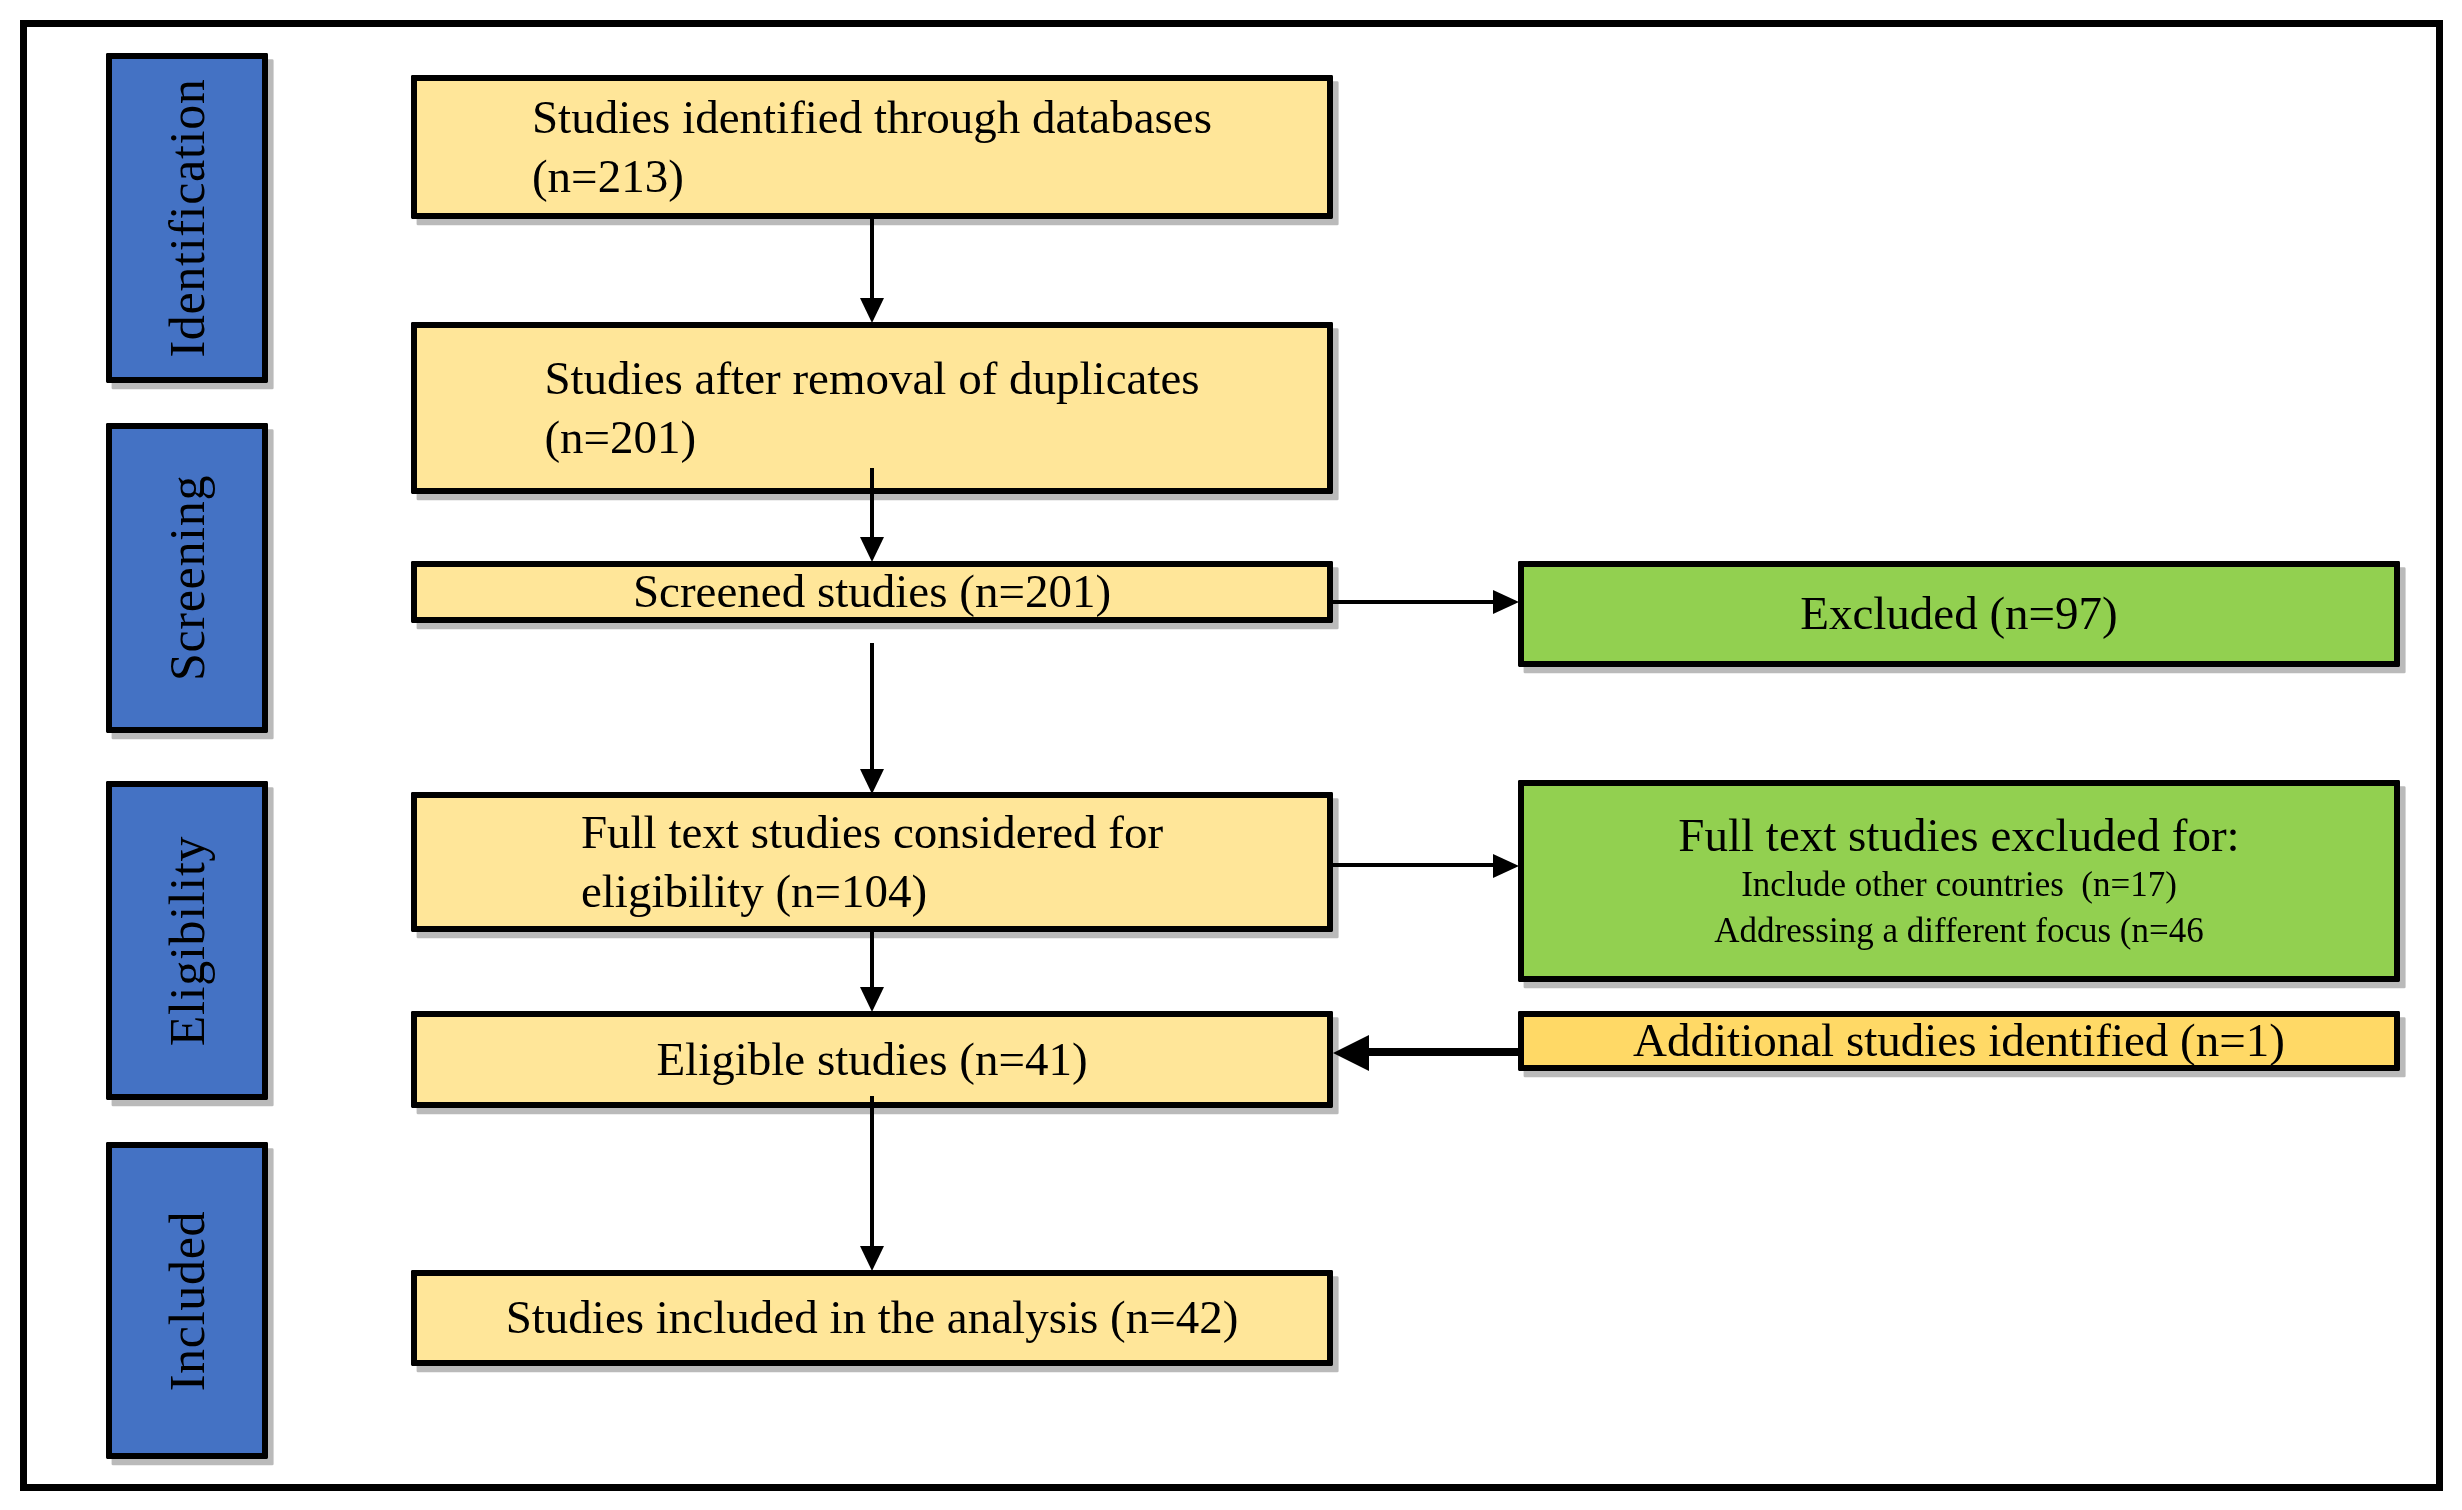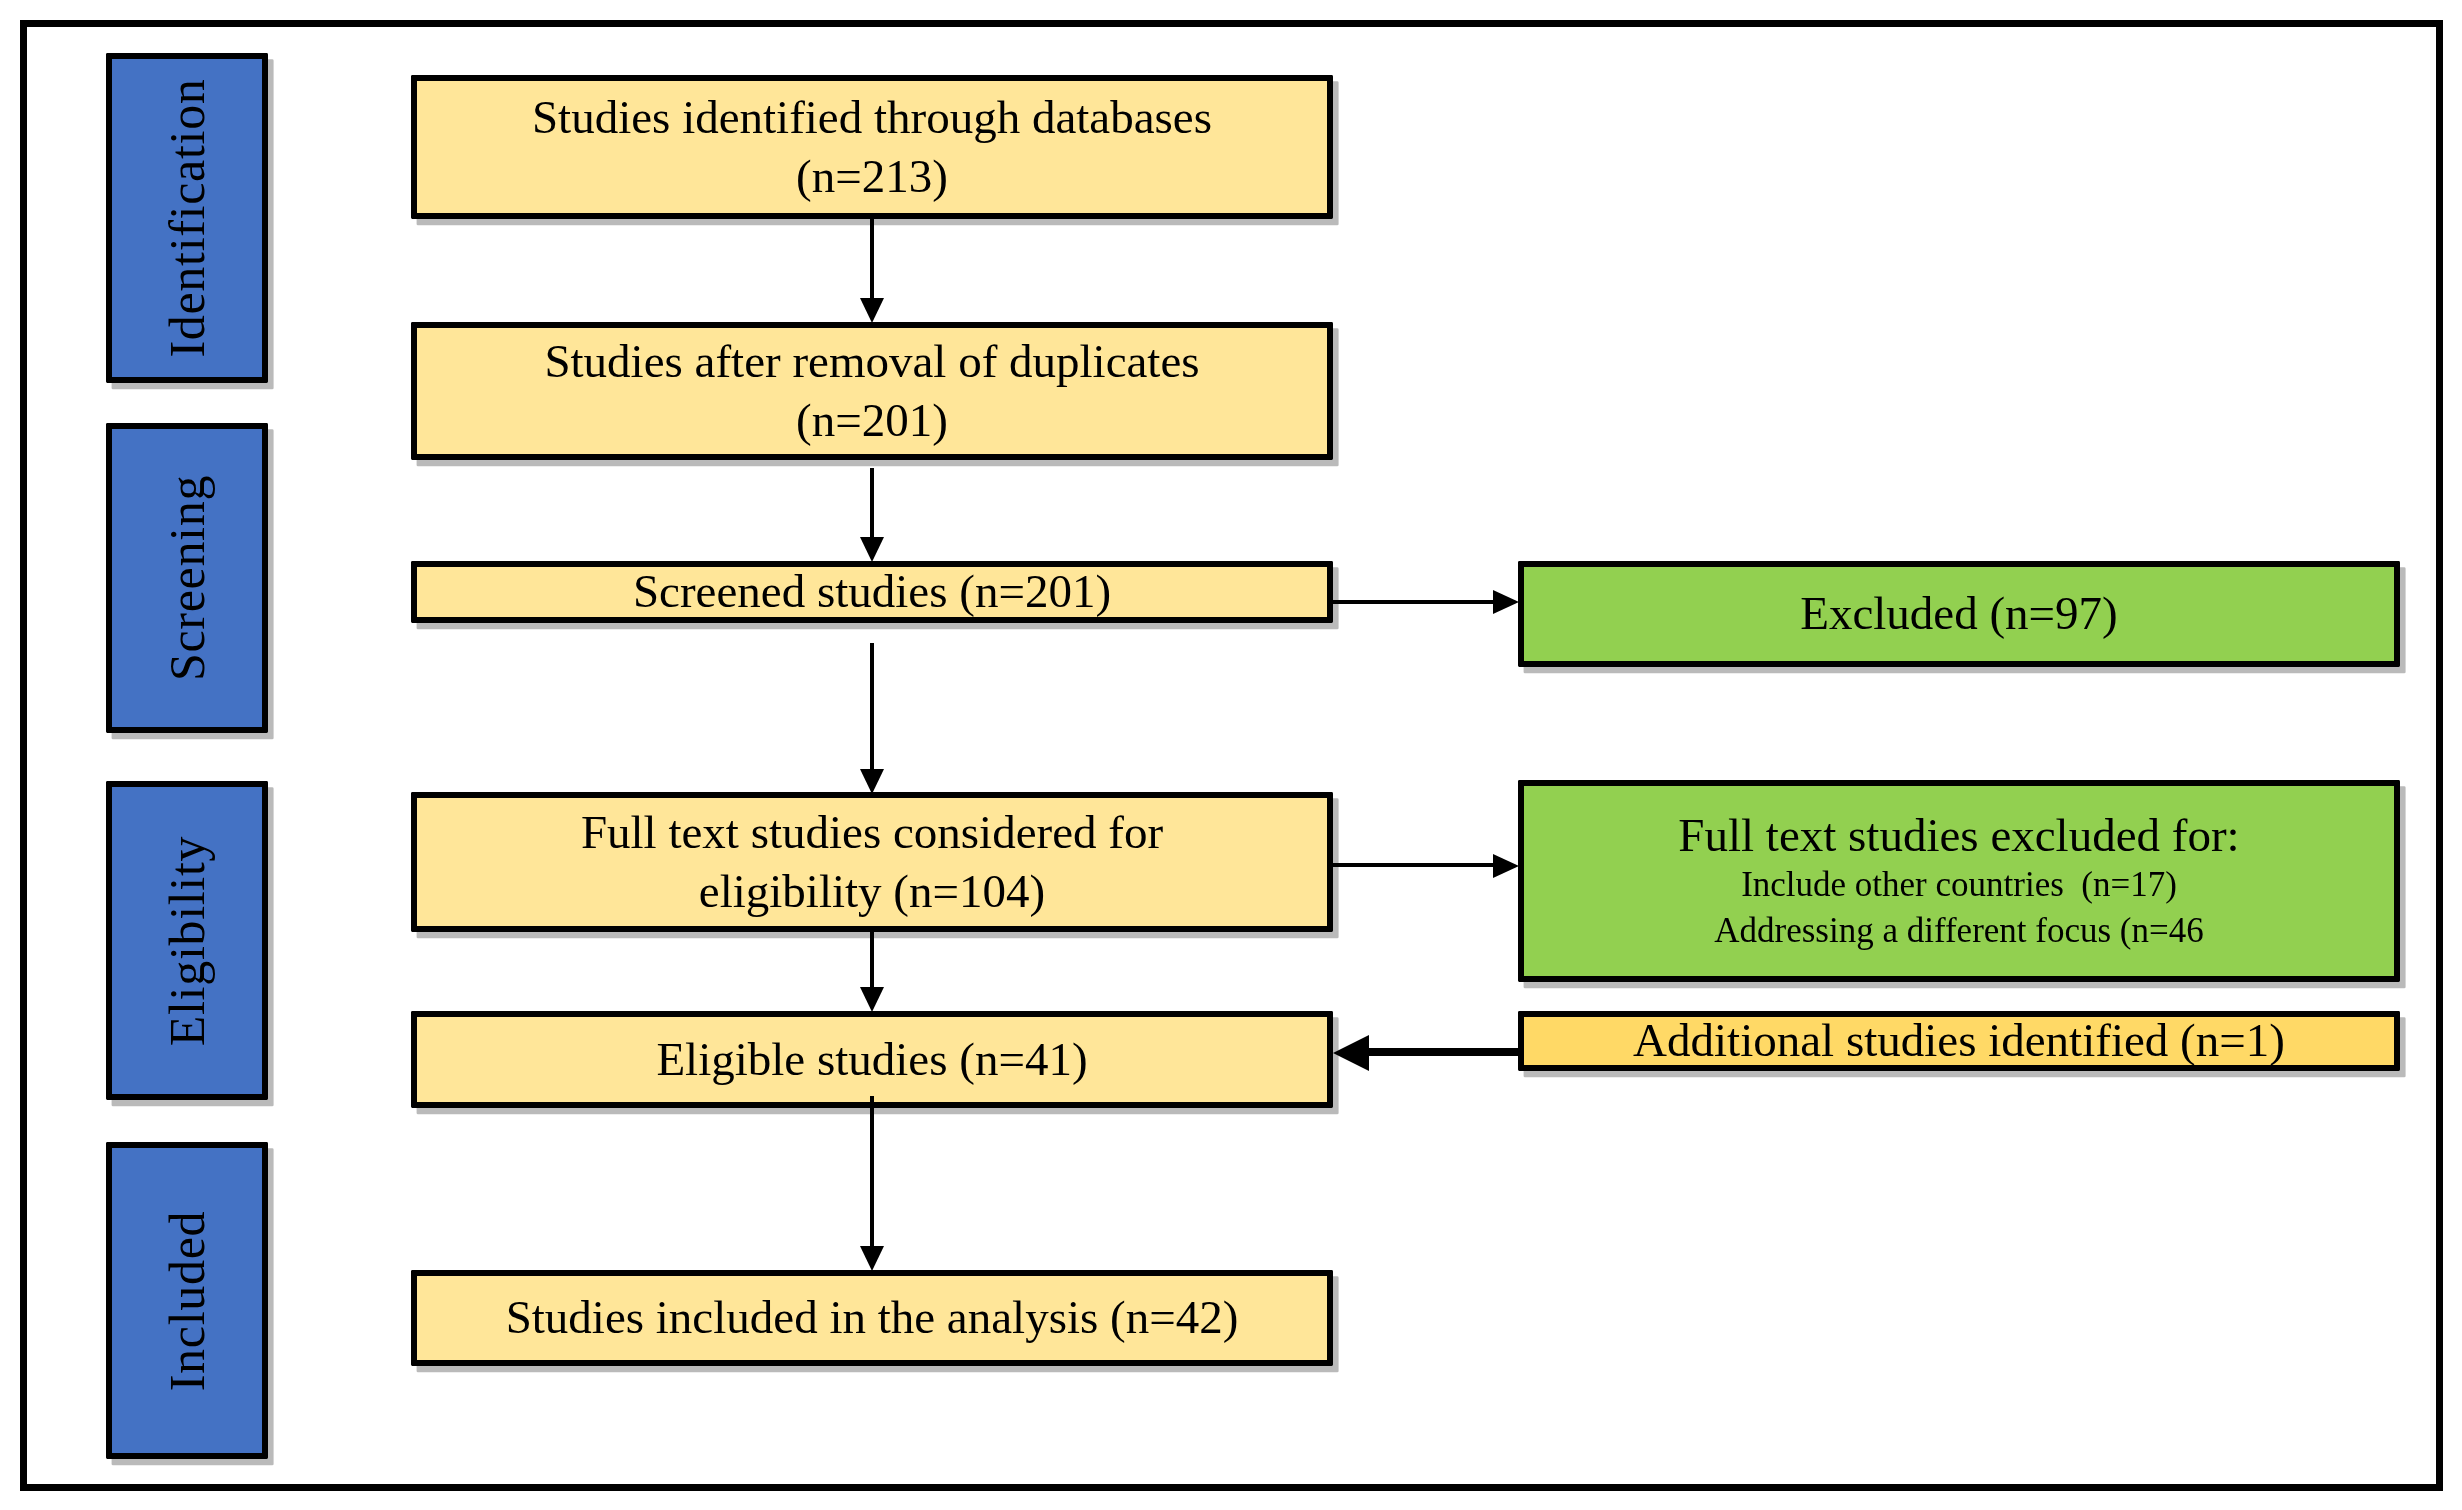--- a/index.html
+++ b/index.html
@@ -22,21 +22,21 @@
   .box {
     position: absolute;
     box-sizing: border-box;
     border: 6.3px solid #000;
     border-radius: 1.4px;
     box-shadow: 5.6px 6.3px 0 rgba(130,130,130,0.55);
     display: flex;
     flex-direction: column;
     align-items: center;
     justify-content: center;
-    text-align: center;
+    text-align: left;
     padding: 2.8px 9.7px;
   }
   .stage {
     background: var(--stage-blue, #4472C4);
     left: 106px;
     width: 162px;
   }
   .stage .rot {
     transform: rotate(-90deg);
     white-space: nowrap;
@@ -100,21 +100,21 @@
   </div>
   <div class="box stage" style="top:781px;height:319px;">
     <span class="rot">Eligibility</span>
   </div>
   <div class="box stage" style="top:1142px;height:317px;">
     <span class="rot">Included</span>
   </div>
 
   <div class="box flowbox" style="top:75px;height:144px;">Studies identified through databases
 (n=213)</div>
-  <div class="box flowbox" style="top:322px;height:138px;">Studies after removal of duplicates
+  <div class="box flowbox" style="top:322px;height:172px;">Studies after removal of duplicates
 (n=201)</div>
   <div class="box flowbox" style="top:561px;height:62px;">Screened studies (n=201)</div>
   <div class="box flowbox" style="top:792px;height:140px;">Full text studies considered for
 eligibility (n=104)</div>
   <div class="box flowbox" style="top:1011px;height:97px;">Eligible studies (n=41)</div>
   <div class="box flowbox" style="top:1270px;height:96px;">Studies included in the analysis (n=42)</div>
 
   <div class="box sidebox green" style="top:561px;height:106px;">Excluded (n=97)</div>
 
   <div class="box sidebox green" style="top:780px;height:202px;">

